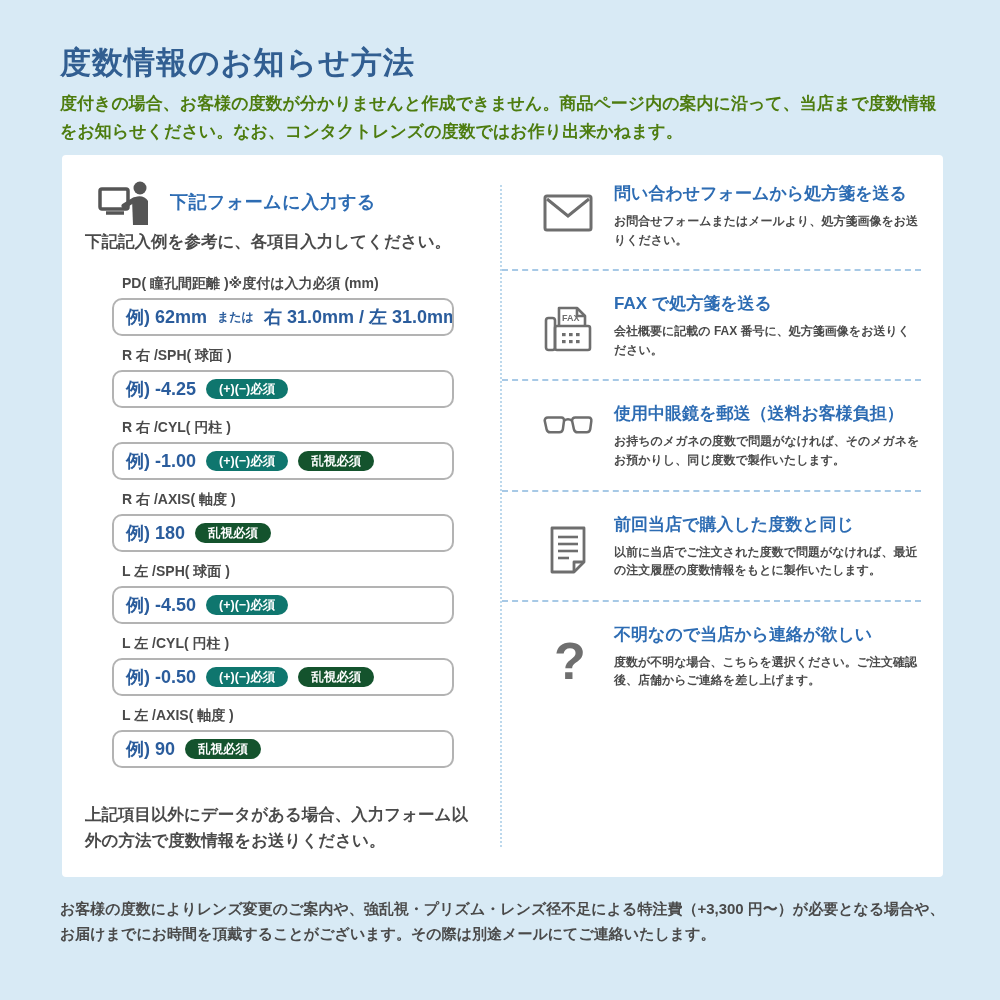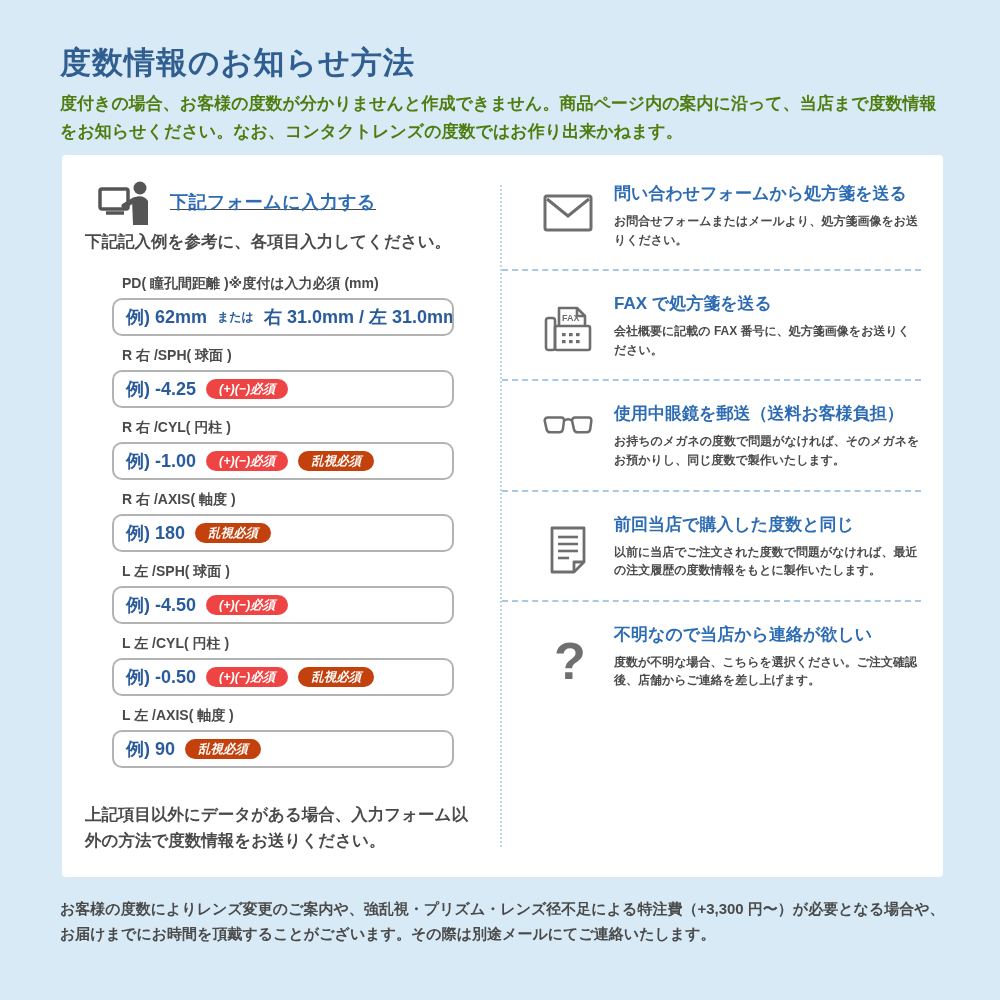--- a/index.html
+++ b/index.html
@@ -25,40 +25,40 @@
     position:absolute; left:62px; top:155px; width:881px; height:722px;
     background:#ffffff; border-radius:4px;
   }
   .v-divider {
     position:absolute; left:438px; top:30px; height:662px; width:0;
     border-left:2px dotted #bcd8ec;
   }
 
   
   .col-left { position:absolute; left:0; top:0; width:438px; height:100%; }
-  .form-header { position:absolute; left:36px; top:24px; display:flex; align-items:center; gap:16px;text-decoration:underline; }
+  .form-header { position:absolute; left:36px; top:24px; display:flex; align-items:center; gap:16px; }
   .form-header .hdr-icon { display:inline-flex; }
   .form-title { font-size:18px; font-weight:bold; color:#2d6cb3; letter-spacing:0.5px; }
   .instruction { position:absolute; left:23px; top:76px; margin:0; font-size:16.5px; font-weight:600; color:#4a4a4a; }
 
   .fields { position:absolute; left:50px; top:120px; width:342px; }
   .field-label { font-size:14px; font-weight:bold; color:#4a4a4a; margin:0 0 5px 10px; white-space:nowrap; }
   .field-box {
     height:38px; width:342px; border:2px solid #b3b3b3; border-radius:10px;
     background:#fff; display:flex; align-items:center; padding:0 12px; gap:10px;
     margin-bottom:11px; overflow:hidden;
   }
   .ex { font-size:18px; font-weight:bold; color:#2a5c9c; white-space:nowrap; }
   .ex.small { font-size:12px; }
   .badge {
     font-size:12.5px; font-weight:bold; color:#ffffff; border-radius:999px;
     padding:4px 13px; white-space:nowrap; line-height:1;
   }
-  .badge.blue { background:#ef4444;font-style:italic; }
-  .badge.orange { background:#c2410c;font-style:italic; }
+  .badge.blue { background:#0f766e; }
+  .badge.orange { background:#14532d; }
 
   .form-note {
     position:absolute; left:23px; top:646px; width:396px; margin:0;
     font-size:16.5px; font-weight:600; line-height:1.6; color:#4a4a4a;
   }
 
   
   .col-right { position:absolute; left:440px; top:0; width:441px; height:100%; padding:6px 22px 0 0; }
   .method { display:flex; align-items:flex-start; padding:21px 0 20px 0; border-bottom:2px dashed #a7c9e6; }
   .method:last-child { border-bottom:none; }

